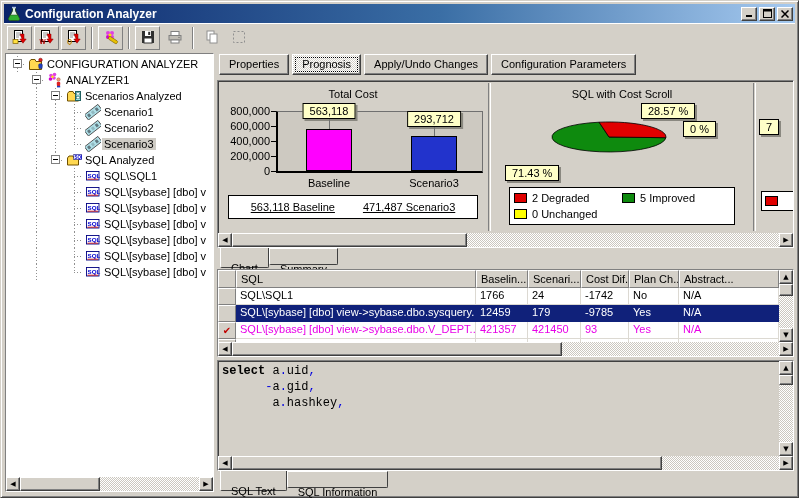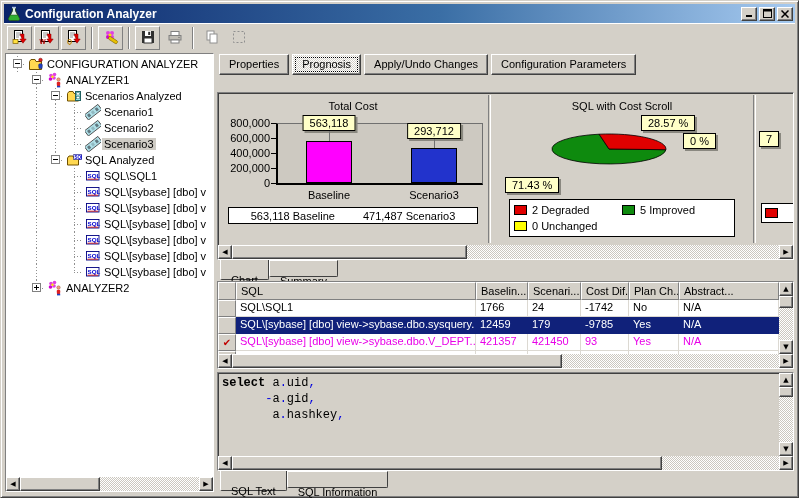--- a/index.html
+++ b/index.html
@@ -38,40 +38,40 @@
     background-repeat:no-repeat,no-repeat;background-position:9px 0,9px 8px;background-size:1px 100%,9px 1px;}
   .slot.lastc{background-size:1px 8px,9px 1px;}
   .expbox{position:absolute;left:5px;top:3px;width:9px;height:9px;border:1px solid #808080;background:#fff;}
   .expbox i{position:absolute;left:1px;top:3px;width:5px;height:1px;background:#000;}
   .expbox b{position:absolute;left:3px;top:1px;width:1px;height:5px;background:#000;}
   .ticon{width:18px;height:16px;flex:none;display:flex;align-items:center;justify-content:center;}
   .tlabel{padding:0 2px;font-size:11px;}
   .trow.sel .tlabel{background:#CFCCC5;}
   
   .right-pane{flex:1;display:flex;flex-direction:column;min-width:0;min-height:0;}
-  .top-tabs{height:24px;flex:none;display:flex;gap:3px;padding:1px 0 0 2px;margin-bottom:15px;}
+  .top-tabs{height:24px;flex:none;display:flex;gap:3px;padding:1px 0 0 2px;margin-bottom:3px;}
   .ttab{height:21px;padding:3px 9px 0;background:#D4D0C8;border:1px solid;border-color:#fff #404040 #404040 #fff;
     box-shadow:inset -1px -1px 0 #808080;font-size:11px;white-space:nowrap;}
   .ttab.active{background-image:conic-gradient(#fff 25%,#D4D0C8 0 50%,#fff 0 75%,#D4D0C8 0);
     background-size:2px 2px;outline:1px dotted #000;outline-offset:-4px;}
   .chart-strip{height:168px;flex:none;display:flex;flex-direction:column;background:#D4D0C8;}
   .cards{flex:1;display:flex;overflow:hidden;position:relative;min-height:0;}
   .card{position:relative;flex:none;overflow:hidden;}
   .vsep{width:3px;flex:none;border-left:1px solid #808080;border-right:1px solid #fff;margin:2px 0;}
   .ctitle{text-align:center;margin-top:7px;font-size:11px;}
   .plot{position:absolute;left:58px;top:30px;width:207px;height:62px;background:#CDC9C1;
     border:1px solid #707070;border-left:2px solid #000;border-bottom:2px solid #000;}
   .bar-el{position:absolute;bottom:0;border:1px solid #000;width:46px;}
   .ytick{position:absolute;left:0;width:52px;text-align:right;font-size:11px;}
   .tickmark{position:absolute;width:5px;height:1px;background:#000;left:53px;}
   .vbox{position:absolute;background:#FFFFC8;border:1px solid #000;box-shadow:2px 2px 0 #8A8880;
     padding:1px 6px;font-size:11px;white-space:nowrap;}
   .xlab{position:absolute;width:90px;text-align:center;font-size:11px;}
-  .legendbar{position:absolute;left:10px;right:10px;height:17px;background:#fff;border:1px solid #000;
-    display:flex;align-items:center;justify-content:center;gap:28px;font-size:11px;white-space:nowrap;}
+  .legendbar{position:absolute;left:10px;right:10px;height:24px;background:#fff;border:1px solid #000;
+    display:flex;align-items:center;justify-content:center;gap:28px;font-size:11px;white-space:nowrap;text-decoration:underline;}
   .pleg{position:absolute;background:#fff;border:1px solid #000;padding:2px 4px;display:flex;flex-wrap:wrap;}
   .pleg .item{width:50%;display:flex;align-items:center;gap:5px;height:16px;font-size:11px;white-space:nowrap;}
   .swatch{width:13px;height:10px;border:1px solid #000;flex:none;}
   
   .hscroll{height:14px;flex:none;display:flex;}
   .vscroll{width:14px;flex:none;display:flex;flex-direction:column;}
   .sbtn{width:14px;height:14px;flex:none;background:#D4D0C8;border:1px solid;border-color:#fff #404040 #404040 #fff;
     box-shadow:inset -1px -1px 0 #808080;display:flex;align-items:center;justify-content:center;
     font-family:"DejaVu Sans",sans-serif;font-size:7px;color:#000;}
   .thumb{background:#D4D0C8;border:1px solid;border-color:#fff #404040 #404040 #fff;
@@ -427,42 +427,20 @@
             <span class="tcell"></span>
             <span class="tcell slot lastc"></span>
             <span class="ticon">
               <svg width="16" height="16" viewBox="0 0 16 16">
                 <rect x="1.5" y="3.5" width="12.5" height="8.5" fill="#fff" stroke="#000080" stroke-width="0.9"></rect>
                 <text x="2.6" y="10.2" font-size="6.2" font-weight="bold" fill="#0000D0" font-family="Liberation Sans">SQL</text>
                 <path d="M2.5 11.2 h10.5" stroke="#D00000" stroke-width="0.8"></path>
               </svg>
             </span>
             <span class="tlabel">SQL\[sybase] [dbo] v</span>
-          </div>
-          <div class="trow">
-            <span class="tcell"></span>
-            <span class="tcell slot lastc">
-              <span class="expbox">
-                <i></i>
-                <b></b>
-              </span>
-            </span>
-            <span class="ticon">
-              <svg width="16" height="16" viewBox="0 0 16 16">
-                <circle cx="4" cy="3.5" r="1.8" fill="#E040E0"></circle>
-                <circle cx="7.5" cy="2.5" r="1.8" fill="#E040E0"></circle>
-                <circle cx="7" cy="6" r="1.8" fill="#E040E0"></circle>
-                <circle cx="3.5" cy="7" r="1.8" fill="#D000D0"></circle>
-                <circle cx="5.5" cy="4.8" r="1.2" fill="#FFE000"></circle>
-                <circle cx="11.5" cy="7.5" r="1.7" fill="#F0A080" stroke="#804020" stroke-width="0.4"></circle>
-                <path d="M9.7 11 c0 -1.7 3.6 -1.7 3.6 0 l-0.3 3 h-3 z" fill="#E02020"></path>
-                <path d="M10 14.6 h3.2" stroke="#2040C0" stroke-width="1.6"></path>
-              </svg>
-            </span>
-            <span class="tlabel">ANALYZER2</span>
           </div>
         </div>
       <div class="hscroll" id="treeHScroll">
           <span class="sbtn">◀</span>
           <span class="thumb" style="width: 80px;"></span>
           <span class="sb-track"></span>
           <span class="sbtn">▶</span>
         </div>
     </div>
     <div class="right-pane">

